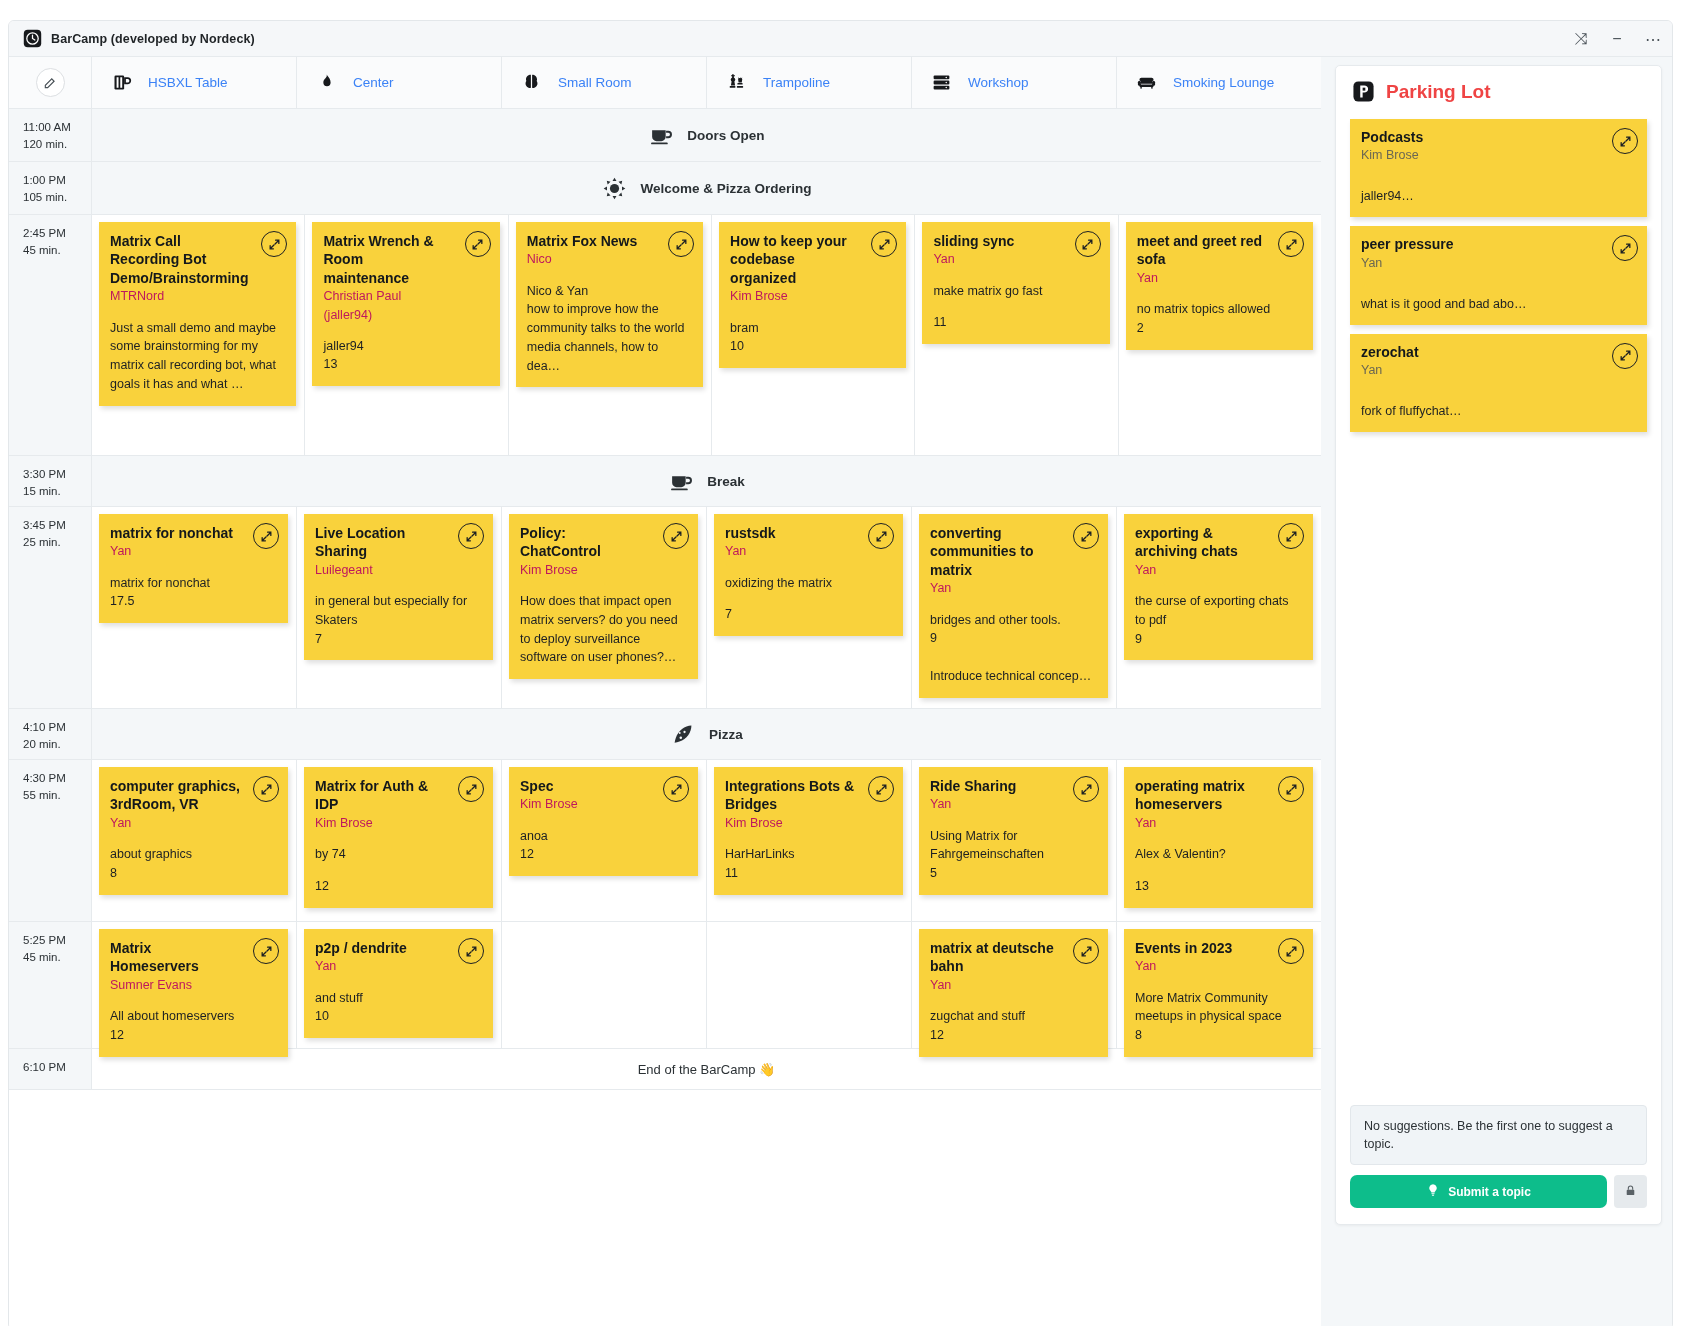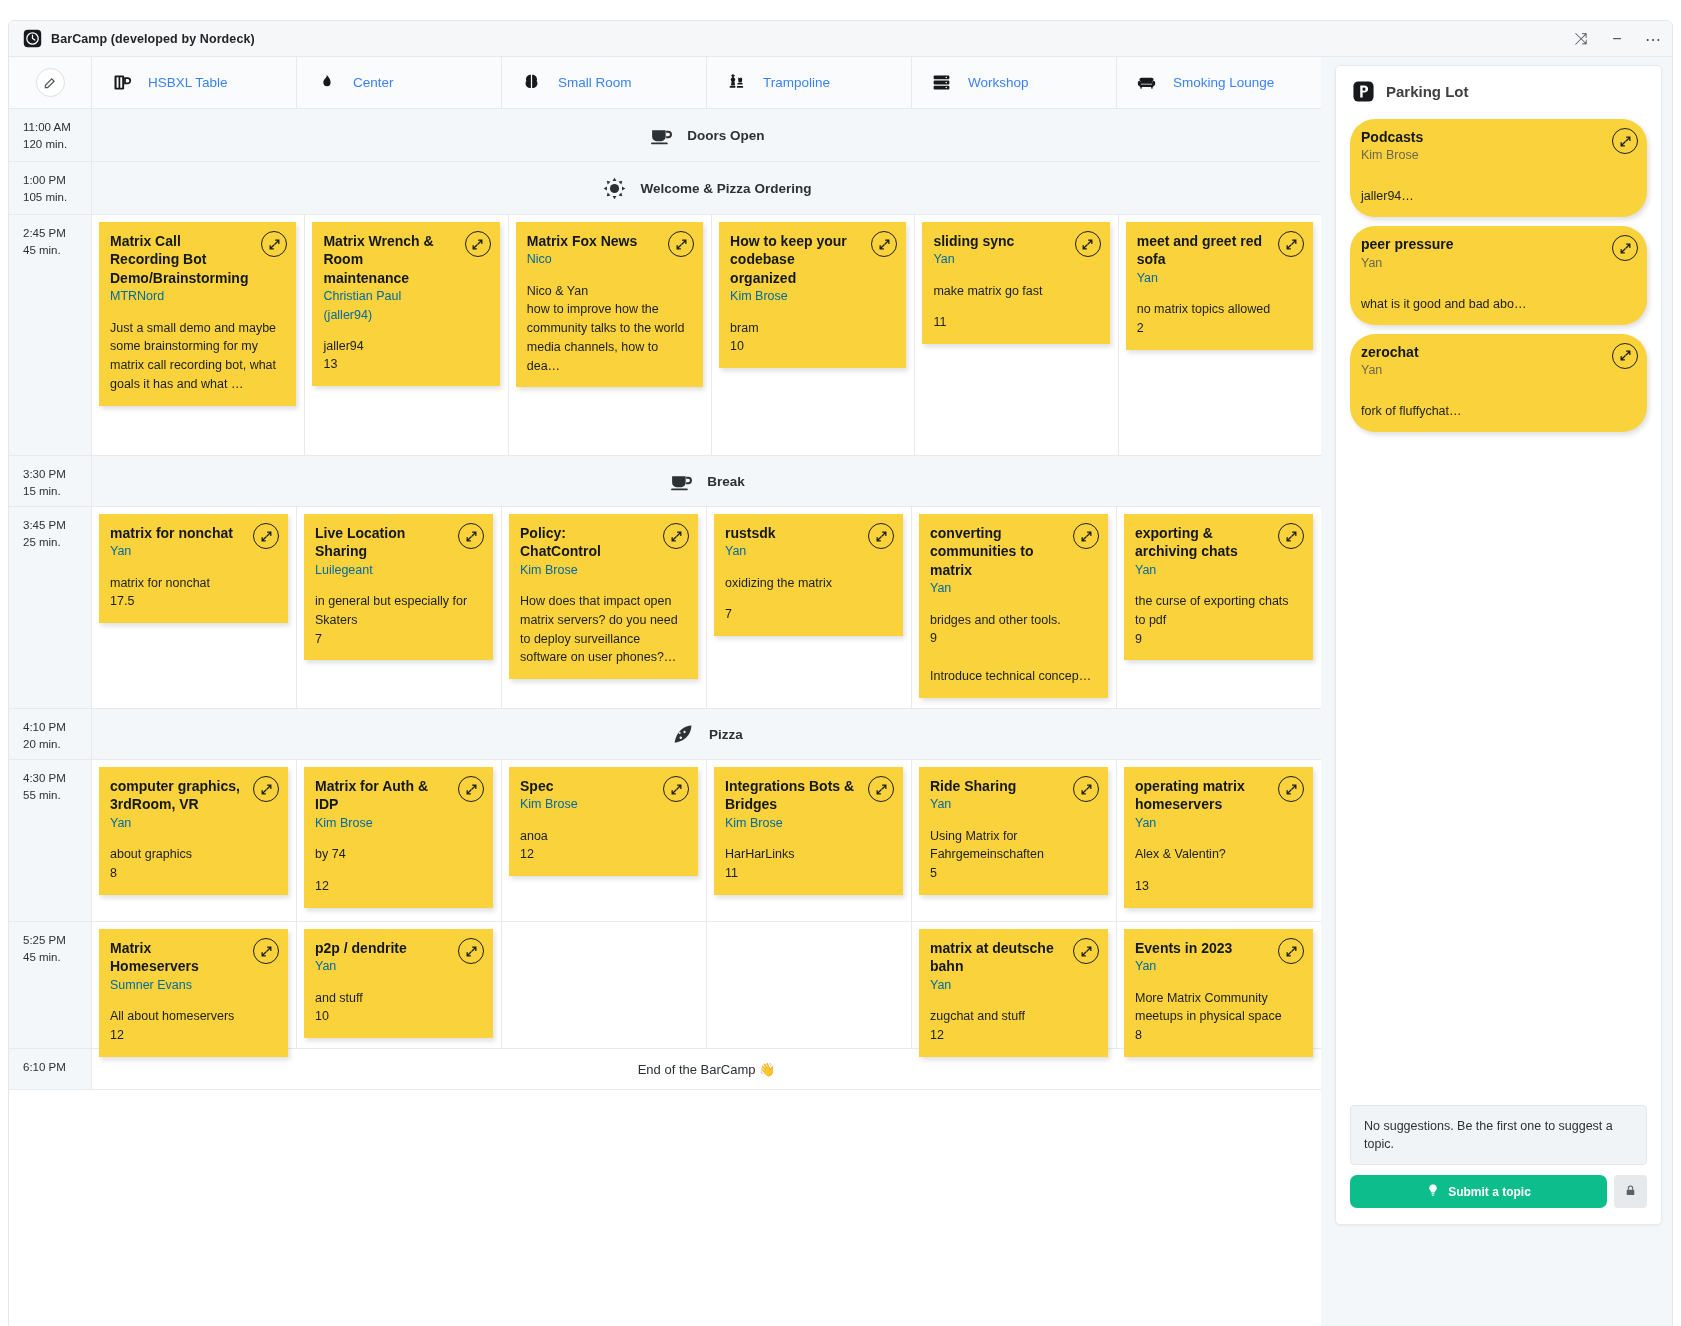--- a/index.html
+++ b/index.html
@@ -86,46 +86,46 @@
     background: #f9d23c;
     box-shadow: 2px 3px 5px rgba(0,0,0,.13);
     padding: 10px 12px 12px 11px;
     position: relative;
     min-height: 56px;
   }
   .card-title {
     font-size: 14px; font-weight: bold; color: #14181b; line-height: 1.32;
     padding-right: 36px; word-wrap: break-word;
   }
-  .card-author { font-size: 12.5px; color: #0369a1; line-height: 1.45; padding-right: 36px; }
+  .card-author { font-size: 12.5px; color: #be185d; line-height: 1.45; padding-right: 36px; }
   .card-desc { font-size: 12.5px; color: #1d2023; line-height: 1.5; margin-top: 13px; word-wrap: break-word; }
   .card-num { font-size: 12.5px; color: #1d2023; line-height: 1.5; }
   .expand-btn {
     position: absolute; right: 9px; top: 9px;
     width: 26px; height: 26px; border-radius: 50%;
     border: 1.4px solid #1d2023; background: transparent;
     display: flex; align-items: center; justify-content: center; cursor: pointer;
   }
 
   
   .side {
     flex: 1 1 auto; position: relative; background: #f4f7f9; padding: 8px 10px 10px 14px;
   }
   .side-card {
     background: #ffffff; border: 1px solid #e6eaed; border-radius: 5px;
     height: 1160px; box-shadow: 0 1px 3px rgba(0,0,0,.05);
     display: flex; flex-direction: column;
   }
   .side-head { display: flex; align-items: center; gap: 11px; padding: 14px 16px 10px 16px; }
   .side-head-icon { width: 23px; height: 23px; }
-  .side-head-title { font-size: 15px; font-weight: bold; color: #404040; }
+  .side-head-title { font-size: 19px; font-weight: bold; color: #ef4444; }
   .side-list { padding: 6px 14px 0 14px; display: flex; flex-direction: column; gap: 9px; }
   .pl-card {
     background: #f9d23c; box-shadow: 2px 3px 5px rgba(0,0,0,.13);
-    padding: 9px 12px 12px 11px; position: relative; border-radius: 25px;
+    padding: 9px 12px 12px 11px; position: relative;
   }
   .pl-title { font-size: 14px; font-weight: bold; color: #14181b; line-height: 1.3; padding-right: 34px; }
   .pl-author { font-size: 12.5px; color: #6b6752; line-height: 1.45; }
   .pl-desc { font-size: 12.5px; color: #1d2023; margin-top: 23px; line-height: 1.45; }
 
   .side-spacer { flex: 1 1 auto; }
   .suggest-box {
     margin: 0 14px 10px 14px; background: #f0f4f7; border: 1px solid #e2e7eb;
     border-radius: 4px; padding: 11px 13px; font-size: 12.5px; color: #2b3135; line-height: 1.45;
   }

